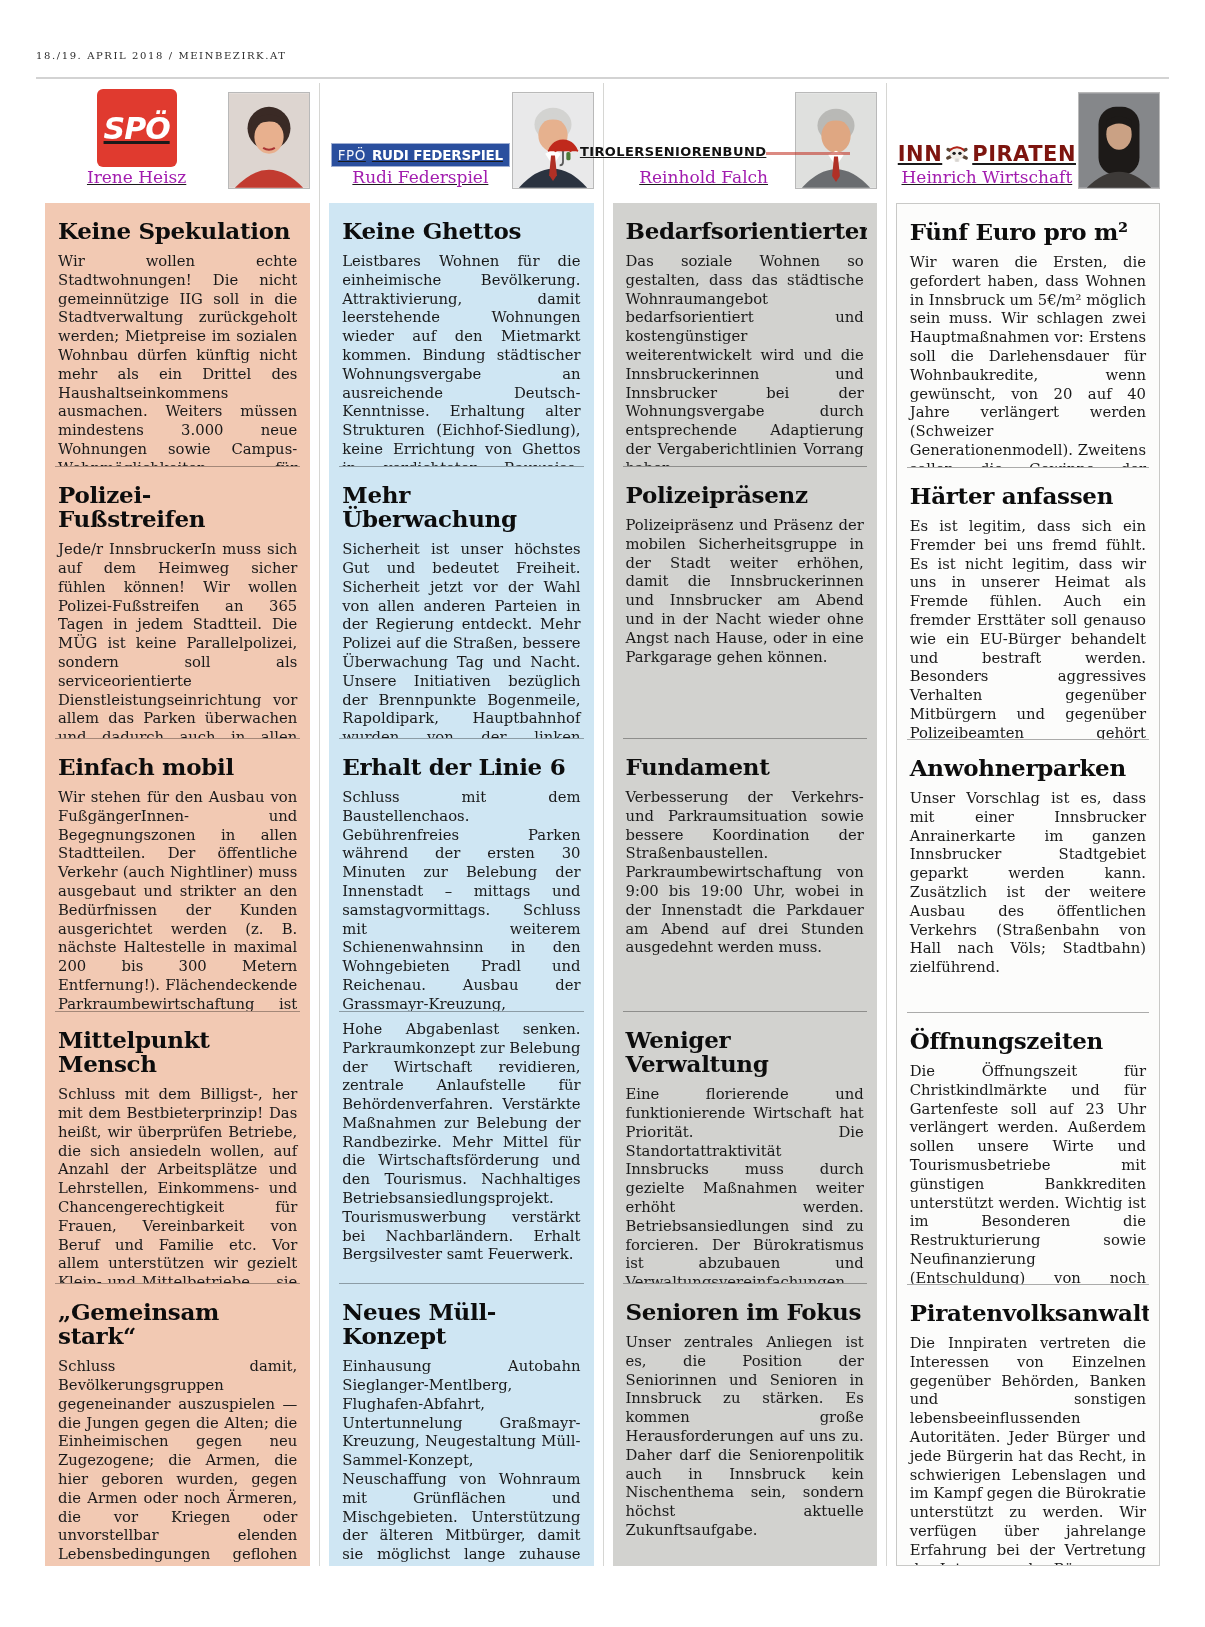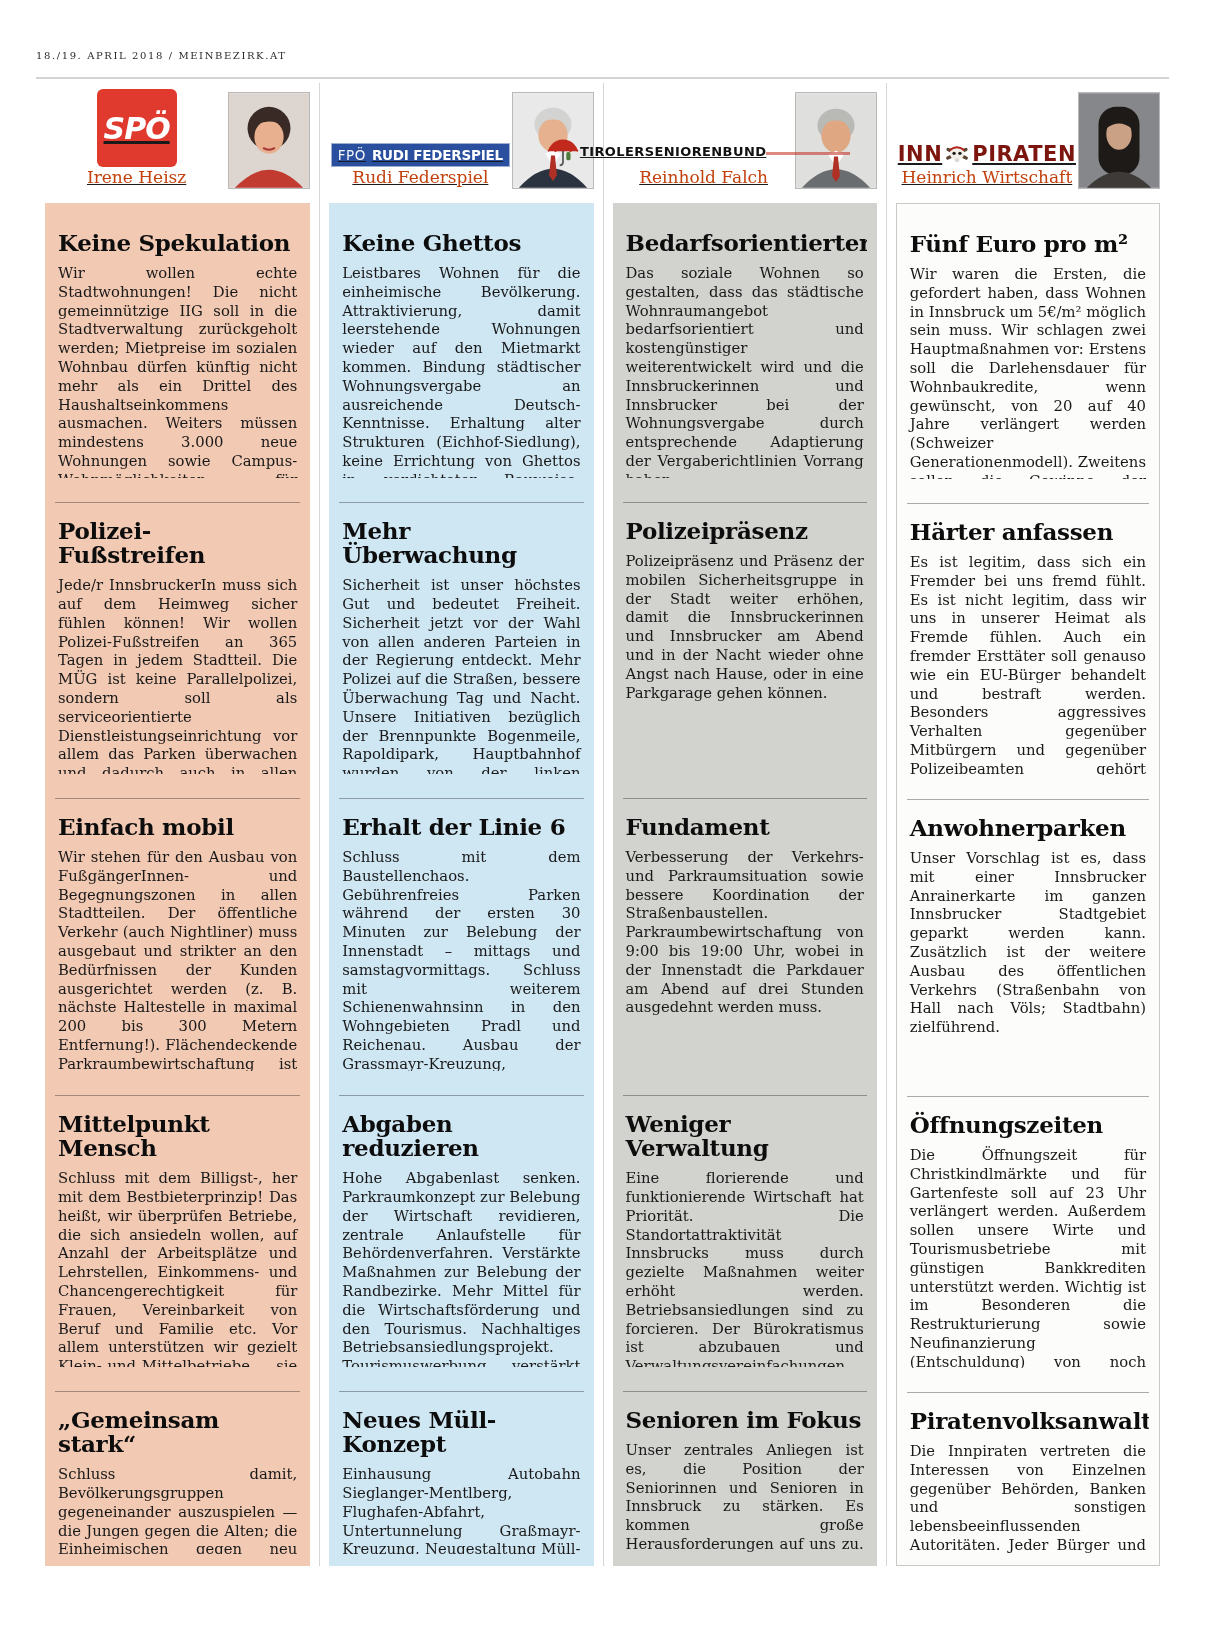--- a/index.html
+++ b/index.html
@@ -18,21 +18,21 @@
 
   
   .cols{display:grid;grid-template-columns:1fr 1fr 1fr 1fr;margin-top:4px;}
   .col{padding:0 9px;min-width:0;}
   .col + .col{border-left:1px solid #d6d6d3;}
 
   
   .profile{height:102px;display:flex;align-items:flex-end;margin-top:4px;text-decoration:underline;}
   .pleft{flex:1;display:flex;flex-direction:column;align-items:center;min-width:0;}
   .logowrap{flex:1;display:flex;align-items:center;justify-content:center;width:100%;}
-  .cname{font-size:17px;color:#c2410c;padding-bottom:2px;white-space:nowrap;}
+  .cname{font-size:17px;color:#a21caf;padding-bottom:2px;white-space:nowrap;}
   .photo{width:82px;height:97px;border:1px solid #b9b9b9;box-sizing:border-box;flex:0 0 82px;}
   .photo svg{display:block;width:100%;height:100%;}
 
   
   .logo-spo{
     width:80px;height:78px;background:#e03a2f;border-radius:6px;
     display:flex;align-items:center;justify-content:center;
   }
   .logo-spo span{
     color:#fff;font-family:"DejaVu Sans","Liberation Sans",sans-serif;
@@ -62,21 +62,21 @@
   
   .box{
     margin-top:14px;height:1363px;display:flex;flex-direction:column;
     box-sizing:border-box;
   }
   .box-spo{background:#f2c9b3;}
   .box-fpo{background:#cfe6f3;}
   .box-tsb{background:#d2d2cf;}
   .box-inn{background:#fcfcfb;border:1px solid #c9c9c7;}
   .section{
-    margin:12px 10px;padding:8px 3px 0 3px;box-sizing:border-box;overflow:hidden;
+    margin:0 10px;padding:8px 3px 0 3px;box-sizing:border-box;overflow:hidden;
   }
   .section + .section{border-top:1px solid rgba(0,0,0,.32);}
   .section:nth-child(1){height:263px;}
   .section:nth-child(2){height:272px;}
   .section:nth-child(3){height:273px;}
   .section:nth-child(4){height:272px;}
   .section:nth-child(5){flex:1;}
   .section h2{
     margin:8px 0 9px 0;font-size:23px;letter-spacing:-0.3px;color:#0d0d0d;
     font-weight:bold;line-height:1.05;
@@ -172,21 +172,20 @@
         </article>
         <article class="section">
           <h2>Mehr Überwachung</h2>
           <p>Sicherheit ist unser höchstes Gut und bedeutet Freiheit. Sicherheit jetzt vor der Wahl von allen anderen Parteien in der Regierung entdeckt. Mehr Polizei auf die Straßen, bessere Überwachung Tag und Nacht. Unsere Initiativen bezüglich der Brennpunkte Bogenmeile, Rapoldipark, Hauptbahnhof wurden von der linken Stadtregierung großteils abgelehnt.</p>
         </article>
         <article class="section">
           <h2>Erhalt der Linie 6</h2>
           <p>Schluss mit dem Baustellenchaos. Gebührenfreies Parken während der ersten 30 Minuten zur Belebung der Innenstadt – mittags und samstagvormittags. Schluss mit weiterem Schienenwahnsinn in den Wohngebieten Pradl und Reichenau. Ausbau der Grassmayr-Kreuzung, Autobahnabfahrt Flughafen, Erhaltung der Traditions-Linie 6 nach Igls mit Anbindung an die Innenstadt.</p>
         </article>
         <article class="section">
-          <h2>Abgaben reduzieren</h2>
           <p>Hohe Abgabenlast senken. Parkraumkonzept zur Belebung der Wirtschaft revidieren, zentrale Anlaufstelle für Behördenverfahren. Verstärkte Maßnahmen zur Belebung der Randbezirke. Mehr Mittel für die Wirtschaftsförderung und den Tourismus. Nachhaltiges Betriebsansiedlungsprojekt. Tourismuswerbung verstärkt bei Nachbarländern. Erhalt Bergsilvester samt Feuerwerk.</p>
         </article>
         <article class="section">
           <h2>Neues Müll-Konzept</h2>
           <p>Einhausung Autobahn Sieglanger-Mentlberg, Flughafen-Abfahrt, Untertunnelung Graßmayr-Kreuzung, Neugestaltung Müll-Sammel-Konzept, Neuschaffung von Wohnraum mit Grünflächen und Mischgebieten. Unterstützung der älteren Mitbürger, damit sie möglichst lange zuhause leben können. Lebenswerte Seniorenheime. Ausbau Kinderhorte.</p>
         </article>
       </div>
     </section>
 
     <section class="col">

